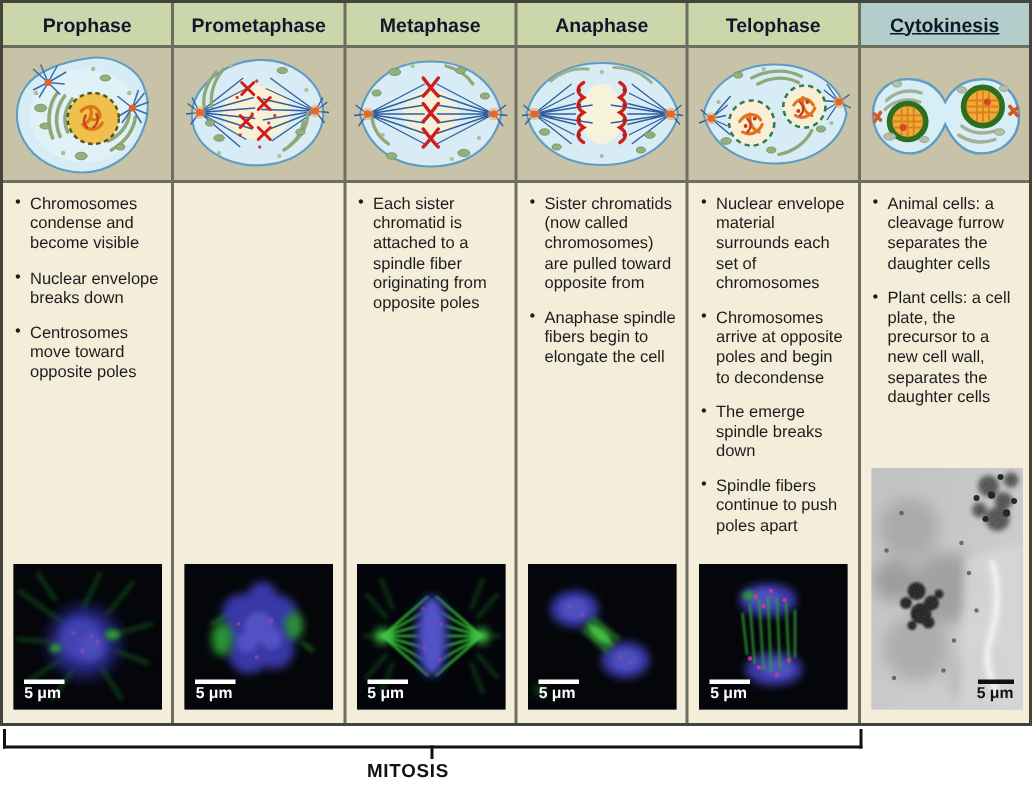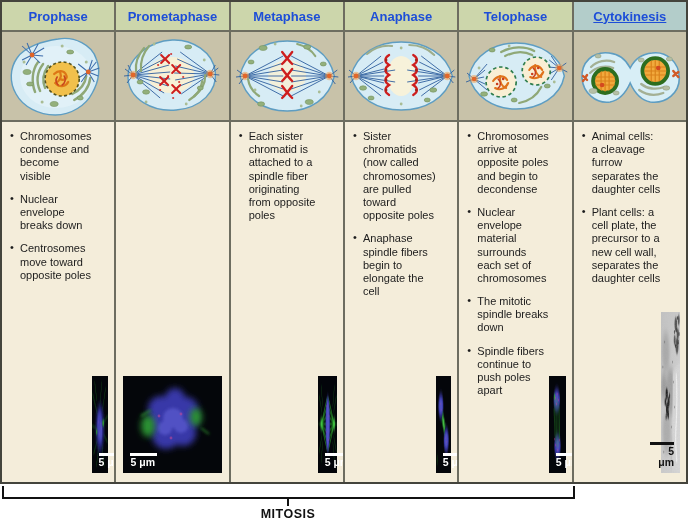--- a/index.html
+++ b/index.html
@@ -9,46 +9,47 @@
   }
   .table {
     position:absolute; left:0; top:0; width:684px; height:480px;
     border:2px solid #44443c; background:#6d6d60;
     display:grid; grid-template-columns:repeat(6,1fr);
     grid-template-rows:28px 88px 1fr; gap:2px;
   }
   .cell { overflow:hidden; }
   .head {
     background:#ccd6ab; display:flex; align-items:center; justify-content:center;
-    font-weight:bold; font-size:13px; color:#1d4ed8;
+    font-weight:bold; font-size:13px; color:#0f172a;
   }
   .head.alt { background:#b3cdca;text-decoration:underline; }
   .art { background:#c8c2a9; }
   .art svg { display:block; width:100%; height:100%; }
   .body {
-    background:#f4edda; display:flex; flex-direction:row;
+    background:#f4edda; display:flex; flex-direction:column;
     padding:8px 6px 6px 7px;
+    align-items:center;
   }
   .bullets { list-style:none; margin:0; padding:0; font-size:11px; line-height:1.2; color:#1c1c1c; }
   .bullets li { position:relative; padding-left:11px; margin-bottom:10px; }
   .bullets li::before { content:"\2022"; position:absolute; left:1px; top:-1px; }
   .mg { position:relative; width:99px; height:97px; margin:auto auto 3px; background:#04060a; }
   .mg svg { display:block; width:100%; height:100%; }
   .mg-em { width:101px; height:161px; background:#c8c8c8; }
   .scalebar { position:absolute; left:7px; bottom:4px; color:#ffffff; font-size:10.5px; font-weight:bold; line-height:1.1; }
   .scalebar .bar { width:27px; height:3px; background:#ffffff; margin-bottom:1px; }
   .scalebar.dark { left:auto; right:6px; color:#111111; text-align:right; }
   .scalebar.dark .bar { background:#111111; width:24px; margin-left:auto; }
   .bracket {
     position:absolute; left:2px; top:486px; width:569px; height:11px;
     border-left:2px solid #111; border-right:2px solid #111; border-bottom:2px solid #111;
   }
   .bracket-tick { position:absolute; left:287px; top:497px; width:2px; height:9px; background:#111; }
   .bracket-label {
-    position:absolute; left:188px; top:507px; width:200px; text-align:center;
+    position:absolute; left:172px; top:507px; width:200px; text-align:center;
     font-weight:bold; font-size:12.5px; letter-spacing:.5px; color:#111;
   }
 </style>
 </head>
 <body>
 
 <svg width="0" height="0" style="position:absolute" aria-hidden="true">
   <defs>
     <filter id="b1" x="-60%" y="-60%" width="220%" height="220%">
         <feGaussianBlur stdDeviation="0.8"></feGaussianBlur>
@@ -479,21 +480,21 @@
       </svg>
       <div class="scalebar">
         <div class="bar"></div>
         <span>5 μm</span>
       </div>
     </div>
   </div>
 
   <div class="cell body">
     <ul class="bullets">
-      <li>Sister chromatids (now called chromosomes) are pulled toward opposite poles</li>
+      <li>Sister chromatids (now called chromosomes) are pulled toward opposite from</li>
       <li>Anaphase spindle fibers begin to elongate the cell</li>
     </ul>
     <div class="mg">
       <svg viewBox="0 0 99 97" preserveAspectRatio="none">
         <rect width="99" height="97" fill="#04060a"></rect>
         <ellipse cx="31" cy="30" rx="16" ry="12" fill="#3b3bac" filter="url(#b3)"></ellipse>
         <ellipse cx="31" cy="30" rx="9" ry="7" fill="#5050c0" filter="url(#b2)"></ellipse>
         <ellipse cx="65" cy="64" rx="16" ry="12" fill="#3b3bac" filter="url(#b3)"></ellipse>
         <ellipse cx="65" cy="64" rx="9" ry="7" fill="#5050c0" filter="url(#b2)"></ellipse>
         <g filter="url(#b2)" stroke="#2fa030" stroke-linecap="round">
@@ -512,23 +513,23 @@
       </svg>
       <div class="scalebar">
         <div class="bar"></div>
         <span>5 μm</span>
       </div>
     </div>
   </div>
 
   <div class="cell body">
     <ul class="bullets">
+      <li>Nuclear envelope material surrounds each set of chromosomes</li>
       <li>Chromosomes arrive at opposite poles and begin to decondense</li>
-      <li>Nuclear envelope material surrounds each set of chromosomes</li>
-      <li>The mitotic spindle breaks down</li>
+      <li>The emerge spindle breaks down</li>
       <li>Spindle fibers continue to push poles apart</li>
     </ul>
     <div class="mg">
       <svg viewBox="0 0 99 97" preserveAspectRatio="none">
         <rect width="99" height="97" fill="#04060a"></rect>
         <ellipse cx="46" cy="24" rx="19" ry="11" fill="#3b3bac" filter="url(#b3)"></ellipse>
         <ellipse cx="50" cy="70" rx="19" ry="11" fill="#3b3bac" filter="url(#b3)"></ellipse>
         <ellipse cx="44" cy="23" rx="10" ry="6" fill="#4f4fc0" filter="url(#b2)"></ellipse>
         <ellipse cx="52" cy="70" rx="10" ry="6" fill="#4f4fc0" filter="url(#b2)"></ellipse>
         <g filter="url(#b1)" stroke="#2fa030" stroke-width="1.5" opacity="0.9" stroke-linecap="round">

